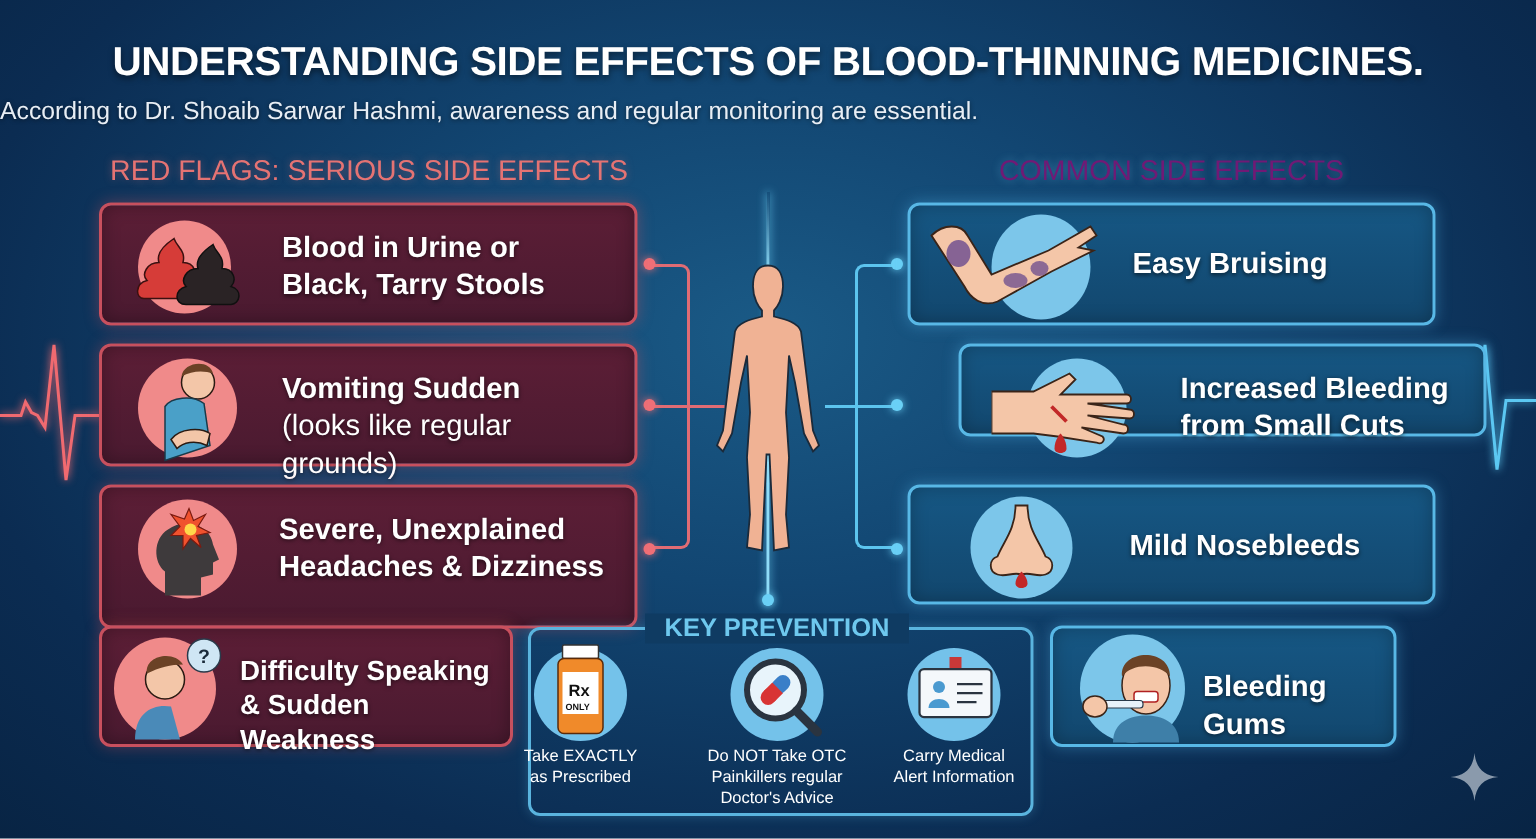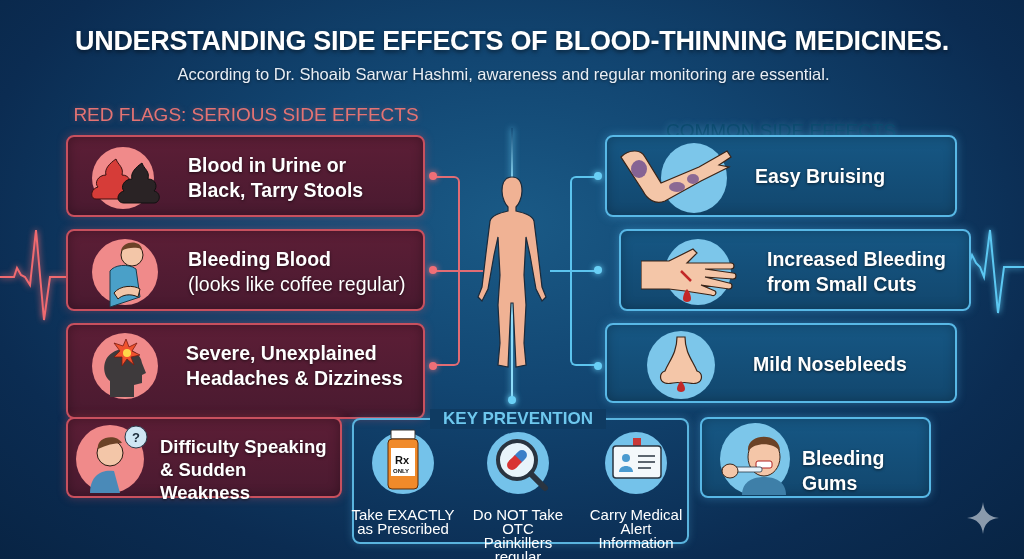--- a/index.html
+++ b/index.html
@@ -10,30 +10,29 @@
     position: relative;
     color: #fff;
   }
   .abs { position: absolute; }
   .title {
     left: 0; width: 1024px; top: 26px; text-align: center;
     font-size: 27px; font-weight: bold; letter-spacing: -0.3px;
     text-shadow: 0 2px 4px rgba(0,0,0,0.5);
   }
   .subtitle {
-    left: 0; width: 951px; top: 65px; text-align: center;
+    left: 0; width: 951px; top: 65px; 
     font-size: 16.5px; color: #e8eef5;
     text-shadow: 0 1px 3px rgba(0,0,0,0.5);
-    margin-left: 28px;
   }
   .sec-head {
     font-size: 19px; font-weight: normal; text-align: center;
   }
   .sec-red { left: 66px; width: 360px; top: 104px; color: #e57373; text-shadow: 0 0 6px rgba(229,115,115,0.4); }
-  .sec-blue { left: 605px; width: 352px; top: 120px; color: #0c4a6e; text-shadow: 0 0 6px rgba(110,200,238,0.4); }
+  .sec-blue { left: 605px; width: 352px; top: 104px; color: #701a75; text-shadow: 0 0 6px rgba(110,200,238,0.4); }
 
   .card {
     position: absolute; border-radius: 8px;
     display: flex; align-items: center;
   }
   .card.red {
     background: linear-gradient(180deg, #5c1e36 0%, #4a1a30 100%);
     border: 2px solid #c8505e;
     box-shadow: 0 0 10px rgba(220,80,90,0.35), inset 0 0 12px rgba(0,0,0,0.3);
     padding-left: 36px;
@@ -65,21 +64,21 @@
     border: 2px solid #5ab4de; border-radius: 8px;
     box-shadow: 0 0 8px rgba(90,180,222,0.3);
   }
   .prev-head {
     left: 430px; width: 176px; top: 409px; text-align: center;
     font-size: 17px; font-weight: bold; color: #6ec8ee;
     background: #0f3b62;
   }
   .prev-item { position: absolute; text-align: center; width: 110px; }
   .prev-item .pc { width: 62px; height: 62px; border-radius: 50%; background: #74c2ea; margin: 0 auto; position: relative; }
-  .prev-item .pl { font-size: 15px; line-height: 14px; margin-top: 14px; color: #fff; }
+  .prev-item .pl { font-size: 11px; line-height: 14px; margin-top: 3px; color: #fff; }
 </style>
 </head>
 <body>
 
 <div class="abs title">UNDERSTANDING SIDE EFFECTS OF BLOOD-THINNING MEDICINES.</div>
 <div class="abs subtitle">According to Dr. Shoaib Sarwar Hashmi, awareness and regular monitoring are essential.</div>
 
 <div class="abs sec-head sec-red">RED FLAGS: SERIOUS SIDE EFFECTS</div>
 <div class="abs sec-head sec-blue">COMMON SIDE EFFECTS</div>
 
@@ -122,22 +121,22 @@
 
 <div class="card red" style="left:66px;top:229px;width:359px;height:82px">
   <div class="icon-circle" style="left:24px;top:8px;width:66px;height:66px"></div>
   <svg class="abs" style="left:22px;top:4px" width="72" height="76">
     <circle cx="42" cy="20" r="11" fill="#f3c6a8" stroke="#2a1a12" stroke-width="1"></circle>
     <path d="M31,16 C32,6 50,4 52,14 C46,12 38,12 31,16 Z" fill="#6b4226"></path>
     <path d="M20,36 C24,30 38,28 46,34 L50,62 L20,72 Z" fill="#4aa0c8" stroke="#1a3a4a" stroke-width="1"></path>
     <path d="M24,58 C30,50 44,50 50,54 L48,62 C40,58 32,60 28,64 Z" fill="#f3c6a8" stroke="#2a1a12" stroke-width="1"></path>
   </svg>
   <div class="txt abs" style="left:120px;top:16px">
-    <div>Bleeding Blood</div>
-    <div class="light">(looks like coffee regular)</div>
+    <div>Vomiting Sudden</div>
+    <div class="light">(looks like regular grounds)</div>
   </div>
 </div>
 
 <div class="card red" style="left:66px;top:323px;width:359px;height:96px">
   <div class="icon-circle" style="left:24px;top:8px;width:66px;height:66px"></div>
   <svg class="abs" style="left:24px;top:6px" width="66" height="70">
     <path d="M18,66 L18,50 C10,44 10,28 20,22 C30,14 48,18 50,32 L54,42 L50,44 L50,52 L42,54 L42,66 Z" fill="#3e3a3c"></path>
     <polygon points="34,8 37,16 45,12 40,20 48,24 39,26 42,34 35,28 30,35 30,26 22,26 28,20 22,12 31,15" fill="#f0522e" stroke="#7a1a10" stroke-width="0.8"></polygon>
     <circle cx="35" cy="22" r="4" fill="#ffd84a"></circle>
   </svg>
@@ -166,21 +165,21 @@
   <div class="icon-circle" style="left:54px;top:6px;width:66px;height:70px"></div>
   <svg class="abs" style="left:8px;top:2px" width="130" height="78">
     <path d="M6,18 C14,10 26,10 30,18 L46,44 L84,28 L98,20 L112,12 L116,18 L104,26 L114,28 L102,34 L86,42 L50,62 C40,66 32,60 28,52 Z" fill="#f4c6a8" stroke="#3a2418" stroke-width="1.2"></path>
     <ellipse cx="24" cy="30" rx="8" ry="9" fill="#6a4a8e" opacity="0.8"></ellipse>
     <ellipse cx="62" cy="48" rx="8" ry="5" fill="#6a4a8e" opacity="0.75"></ellipse>
     <ellipse cx="78" cy="40" rx="6" ry="5" fill="#6a4a8e" opacity="0.75"></ellipse>
   </svg>
   <div class="txt abs" style="left:148px;top:27px">Easy Bruising</div>
 </div>
 
-<div class="card blue" style="left:619px;top:229px;width:352px;height:82px">
+<div class="card blue" style="left:639px;top:229px;width:352px;height:62px">
   <div class="icon-circle" style="left:44px;top:8px;width:66px;height:66px"></div>
   <svg class="abs" style="left:20px;top:10px" width="110" height="68">
     <path d="M0,20 L28,20 L52,8 L56,12 L46,22 L90,22 C94,22 94,28 90,28 L64,28 L92,32 C96,32 96,38 92,38 L64,36 L88,42 C92,42 92,48 88,48 L60,44 L74,50 C76,52 74,56 70,54 L44,50 L28,48 L0,48 Z" fill="#f4c6a8" stroke="#3a2418" stroke-width="1.2"></path>
     <path d="M40,30 L50,40" stroke="#c22828" stroke-width="2.5"></path>
     <path d="M42,58 C42,52 46,48 46,48 C46,48 50,52 50,58 C50,62 42,62 42,58 Z" fill="#c22828"></path>
   </svg>
   <div class="txt abs" style="left:146px;top:16px">
     <div>Increased Bleeding</div>
     <div>from Small Cuts</div>
   </div>
@@ -204,21 +203,21 @@
     <rect x="42" y="40" width="16" height="7" rx="2" fill="#fff" stroke="#b02020" stroke-width="1"></rect>
     <rect x="8" y="46" width="40" height="5" rx="2" fill="#e8f2fa" stroke="#2a3a4a" stroke-width="0.8"></rect>
     <ellipse cx="16" cy="50" rx="8" ry="7" fill="#f4c6a8" stroke="#3a2418" stroke-width="1"></ellipse>
   </svg>
   <div class="txt abs" style="left:100px;top:27px">Bleeding Gums</div>
 </div>
 
 <div class="abs prevention"></div>
 <div class="abs prev-head">KEY PREVENTION</div>
 
-<div class="prev-item" style="left:348px;top:432px">
+<div class="prev-item" style="left:332px;top:432px">
   <div class="pc">
     <svg class="abs" style="left:13px;top:-4px" width="36" height="64">
       <rect x="6" y="2" width="24" height="9" rx="1" fill="#fff" stroke="#333" stroke-width="1"></rect>
       <rect x="3" y="11" width="30" height="50" rx="4" fill="#f08a2a" stroke="#5a2a08" stroke-width="1"></rect>
       <rect x="6" y="20" width="24" height="28" fill="#fff"></rect>
       <text x="10" y="36" font-size="11" font-weight="bold" fill="#111" font-family="Liberation Sans, sans-serif">Rx</text>
       <text x="8" y="45" font-size="6" font-weight="bold" fill="#111" font-family="Liberation Sans, sans-serif">ONLY</text>
     </svg>
   </div>
   <div class="pl">

